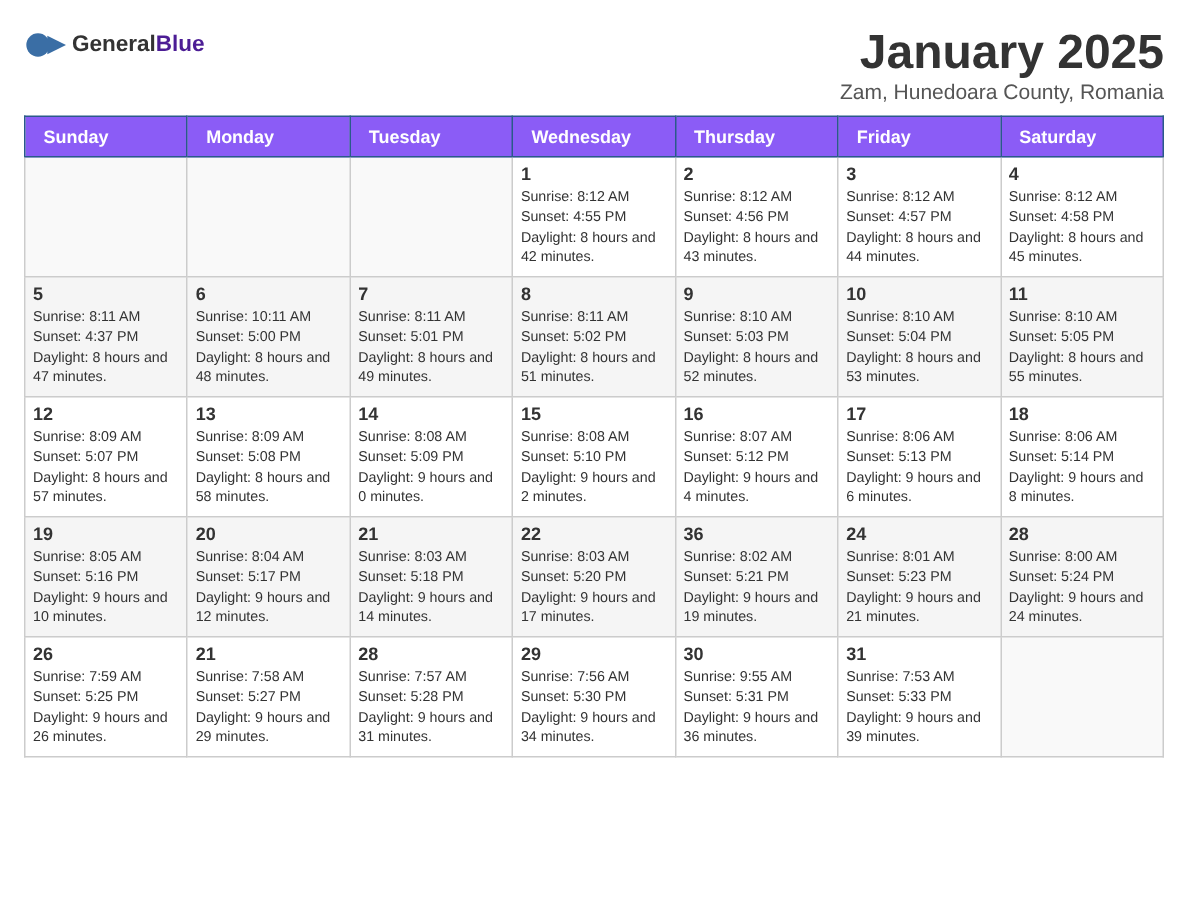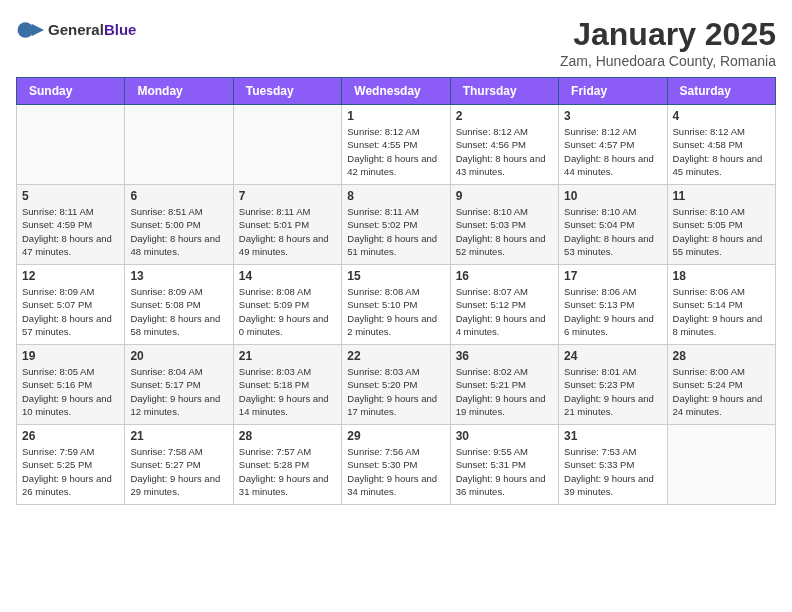--- a/index.html
+++ b/index.html
@@ -153,26 +153,26 @@
           <span class="day-number">4</span>
           <div class="day-info">Sunrise: 8:12 AM
 Sunset: 4:58 PM
 Daylight: 8 hours and 45 minutes.</div>
         </td>
       </tr>
       <tr>
         <td>
           <span class="day-number">5</span>
           <div class="day-info">Sunrise: 8:11 AM
-Sunset: 4:59 PM
+Sunset: 4:37 PM
 Daylight: 8 hours and 47 minutes.</div>
         </td>
         <td>
           <span class="day-number">6</span>
-          <div class="day-info">Sunrise: 8:51 AM
+          <div class="day-info">Sunrise: 10:11 AM
 Sunset: 5:00 PM
 Daylight: 8 hours and 48 minutes.</div>
         </td>
         <td>
           <span class="day-number">7</span>
           <div class="day-info">Sunrise: 8:11 AM
 Sunset: 5:01 PM
 Daylight: 8 hours and 49 minutes.</div>
         </td>
         <td>

